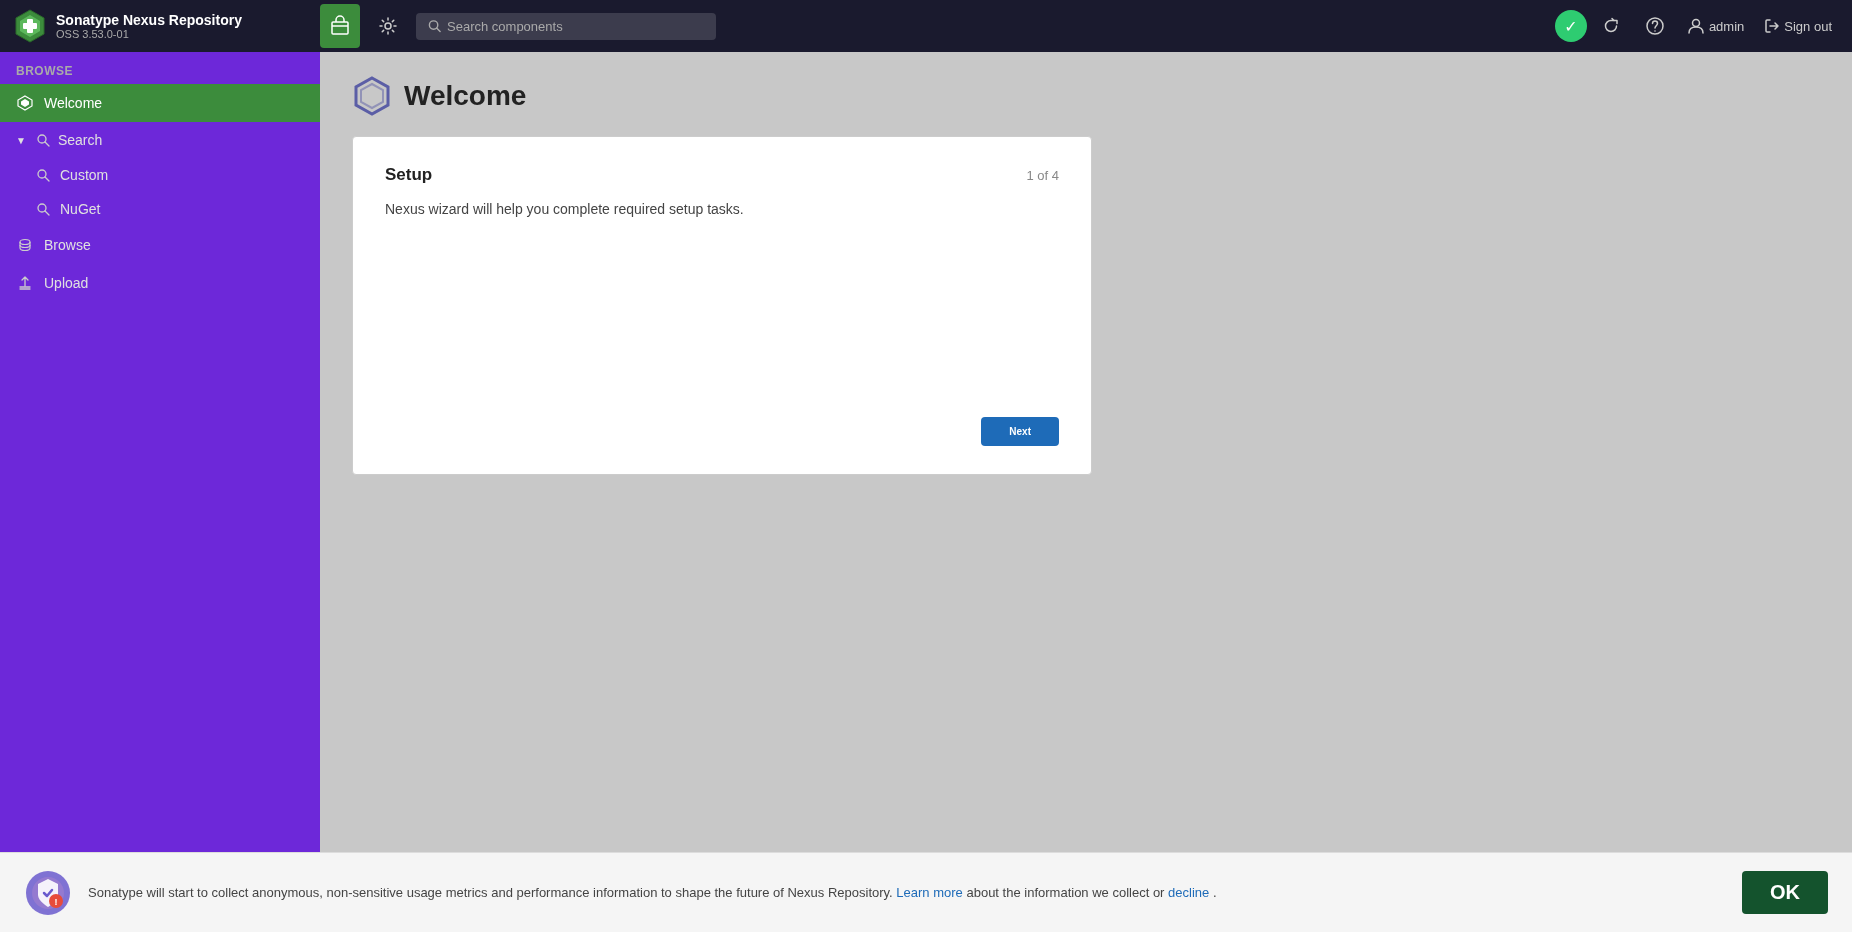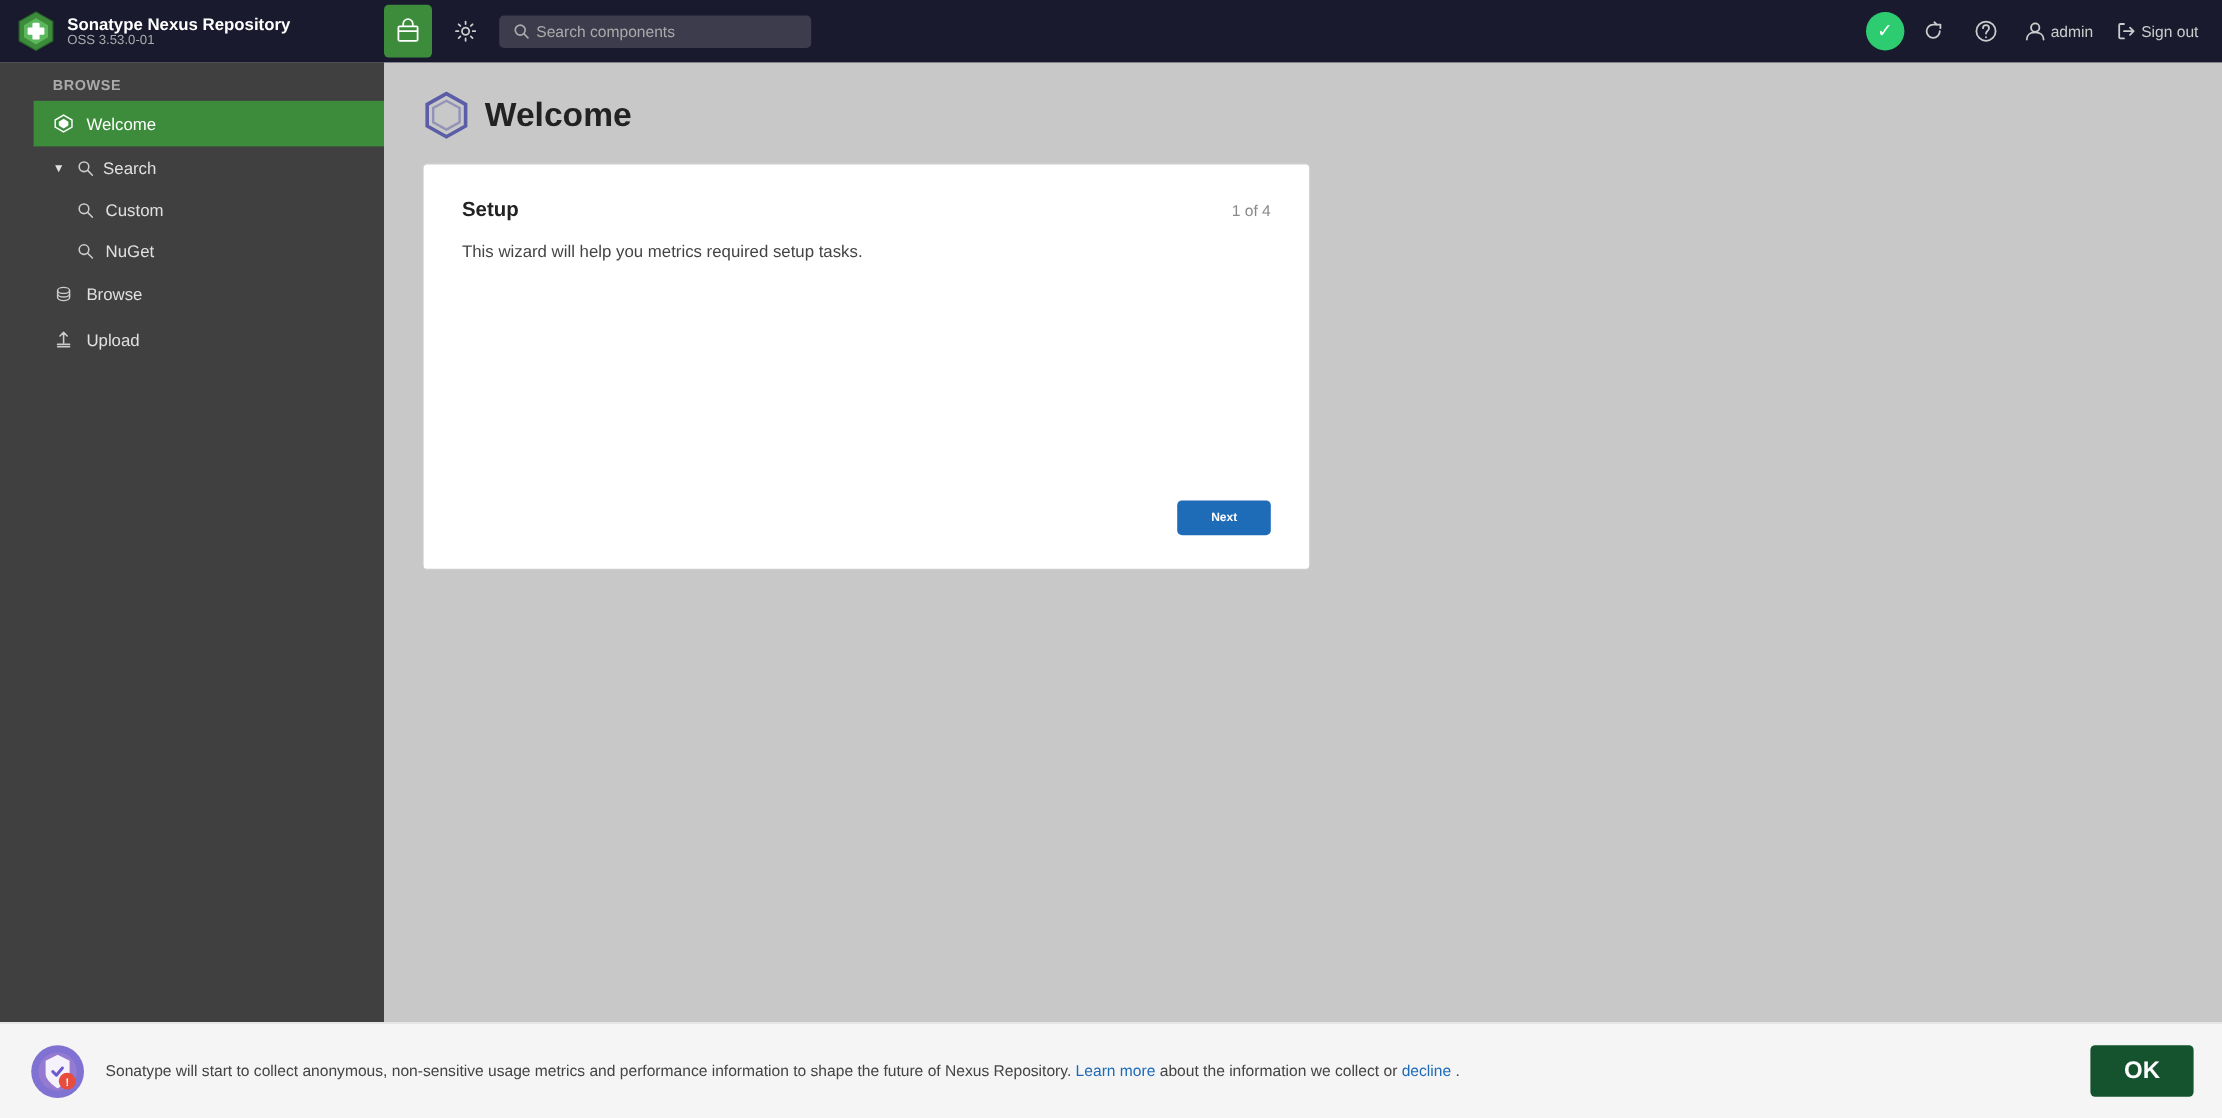--- a/index.html
+++ b/index.html
@@ -60,21 +60,21 @@
       justify-content: center;
       color: #fff;
     }
     .search-box {
       display: flex;
       align-items: center;
       background: rgba(255,255,255,0.15);
       border-radius: 4px;
       padding: 6px 12px;
       gap: 6px;
-      width: 260px;
+      width: 300px;
       color: #ccc;
       cursor: text;
     }
     .search-box input {
       background: none;
       border: none;
       outline: none;
       color: #ccc;
       font-size: 13px;
       width: 100%;
@@ -114,25 +114,24 @@
 
     
     .main-layout {
       display: flex;
       height: calc(932px - 52px - 80px);
     }
 
     
     .sidebar {
       width: 320px;
-      background: #404040;
+      background: #6d28d9;
       color: #e0e0e0;
       flex-shrink: 0;
       overflow-y: auto;
-      padding-left: 28px;
     }
     .sidebar-section-label {
       padding: 12px 16px 6px;
       font-size: 12px;
       font-weight: 700;
       color: #aaa;
       text-transform: uppercase;
       letter-spacing: 0.5px;
     }
     .sidebar-item {
@@ -447,21 +446,21 @@
       </svg>
       <h1 class="page-title">Welcome</h1>
     </div>
 
 
     <div class="setup-card">
       <div class="setup-card-header">
         <span class="setup-title">Setup</span>
         <span class="setup-step">1 of 4</span>
       </div>
-      <p class="setup-description">This wizard will help you metrics required setup tasks.</p>
+      <p class="setup-description">Nexus wizard will help you complete required setup tasks.</p>
       <div class="setup-card-footer">
         <button class="next-btn">Next</button>
       </div>
     </div>
   </main>
 </div>
 
 <div class="bottom-banner">
   <div class="banner-icon">
     <svg viewBox="0 0 48 48" width="48" height="48">

